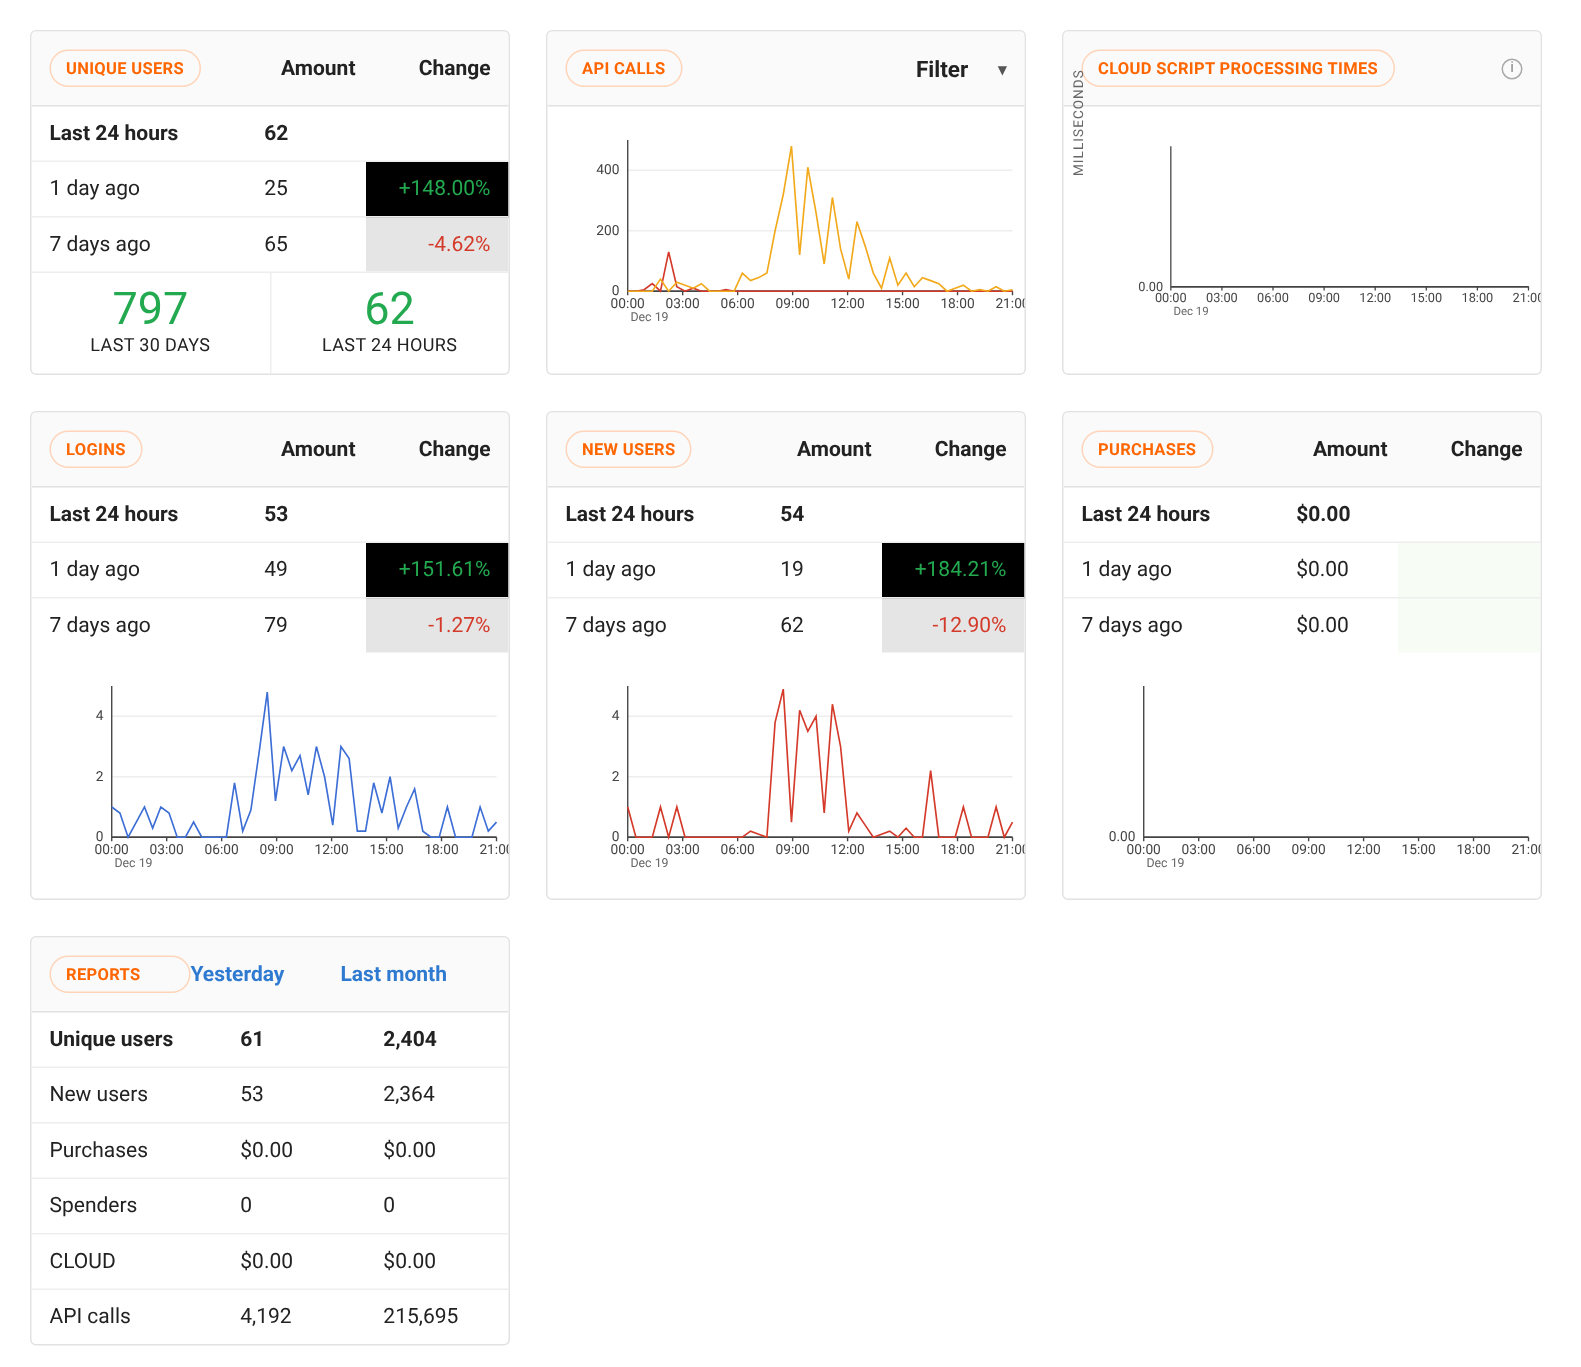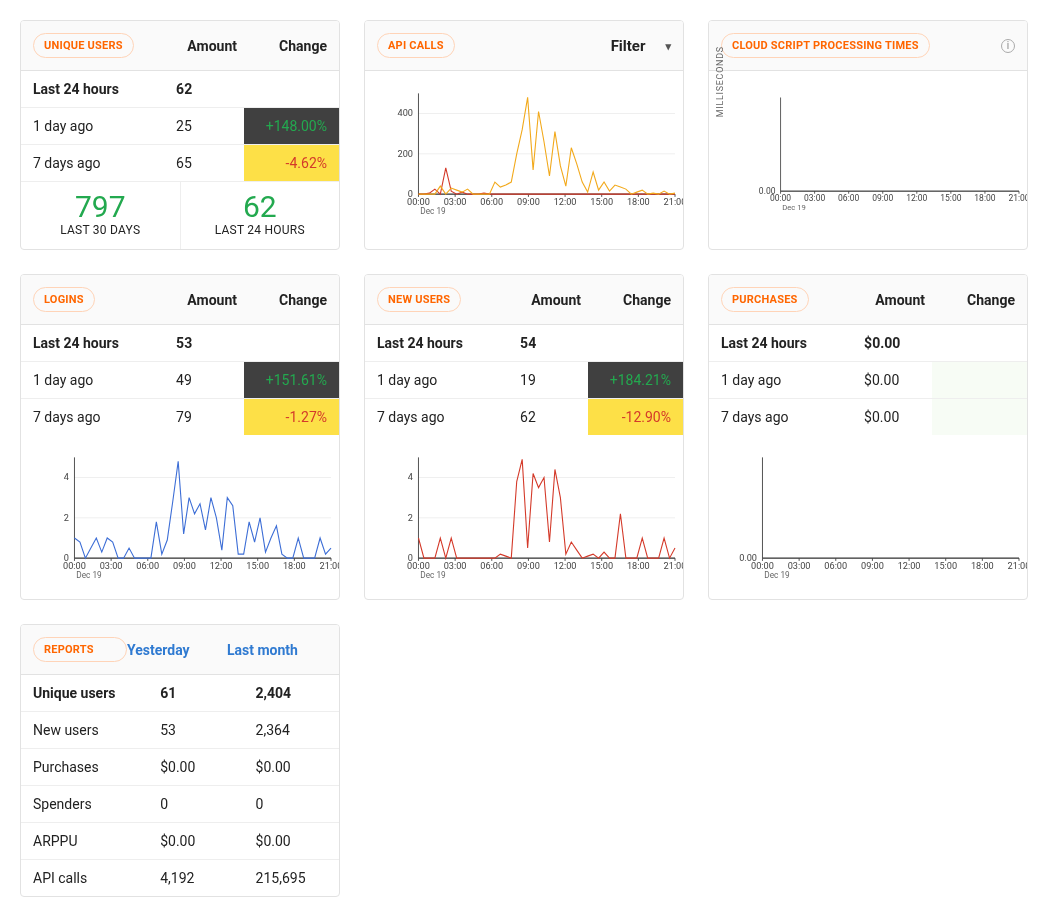--- a/index.html
+++ b/index.html
@@ -101,22 +101,22 @@
   table.stat td{
     padding:10px 12px;
     border-bottom:1px solid var(--row-border);
     font-size:14px;
   }
   table.stat tr:last-child td{border-bottom:none;}
   table.stat tr.strong td{font-weight:700;}
   .col-label{width:45%;}
   .col-amount{width:25%;text-align:left;}
   .col-change{width:30%;text-align:right;}
-  .change-pos{color:var(--green);background:#404040;}
-  .change-neg{color:var(--red);background:#fde047;}
+  .change-pos{color:var(--green);background:#000000;}
+  .change-neg{color:var(--red);background:#e5e5e5;}
   .change-zero{background:#f7fcf5;}
 
   .bigrow{
     display:flex;
     border-top:1px solid var(--row-border);
   }
   .bigcell{
     flex:1;
     text-align:center;
     padding:8px 4px 12px;
@@ -496,21 +496,21 @@
             <td class="rc1">Purchases</td>
             <td class="rc2">$0.00</td>
             <td class="rc3">$0.00</td>
           </tr>
           <tr>
             <td class="rc1">Spenders</td>
             <td class="rc2">0</td>
             <td class="rc3">0</td>
           </tr>
           <tr>
-            <td class="rc1">ARPPU</td>
+            <td class="rc1">CLOUD</td>
             <td class="rc2">$0.00</td>
             <td class="rc3">$0.00</td>
           </tr>
           <tr>
             <td class="rc1">API calls</td>
             <td class="rc2">4,192</td>
             <td class="rc3">215,695</td>
           </tr>
         </tbody>
     </table>

